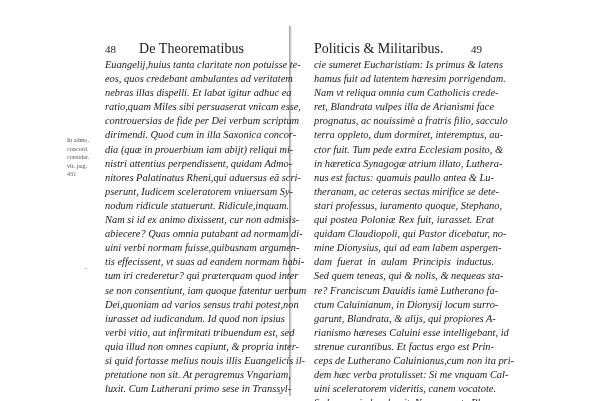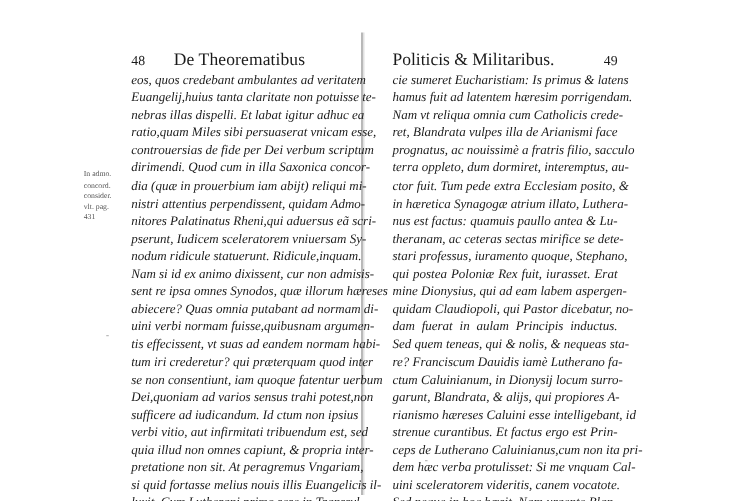--- a/index.html
+++ b/index.html
@@ -10,21 +10,21 @@
             background:linear-gradient(to right,#9a9a9a,#d8d8d8); }
   .gutter-edge { position:absolute; left:291px; top:26px; width:1px; height:370px; background:#efefef; }
   .page { position:absolute; top:0; }
   .page.left { left:105px; width:177px; }
   .page.right { left:314px; width:180px; }
   .header { position:relative; height:15px; margin-top:41px; font-size:14px; font-style:normal; white-space:nowrap; }
   .header .num { position:absolute; font-size:11px; top:2px; }
   .page.left .header .num { left:0; }
   .page.left .header .title { position:absolute; left:34px; top:0; letter-spacing:0.1px; }
   .page.right .header .title { position:absolute; left:0; top:0; width:150px; }
-  .page.right .header .num { right:0; }
+  .page.right .header .num { right:12px; }
   .body { margin-top:2px; }
   .line { font-style:italic; font-size:10.4px; line-height:14.1px; height:14.1px; white-space:nowrap;
           text-align:justify; text-align-last:justify; overflow:visible; }
   .marginal { position:absolute; left:67px; top:136px; width:40px; font-size:6.2px; line-height:8.6px;
               color:#555; font-style:normal; }
   .marginal div { white-space:nowrap; }
   .speck { position:absolute; width:2px; height:1px; background:#bbb; }
 </style>
 </head>
 <body>
@@ -40,44 +40,43 @@
     <div>vlt. pag.</div>
     <div>431</div>
   </div>
 
   <div class="page left">
     <div class="header">
       <span class="num">48</span>
       <span class="title">De Theorematibus</span>
     </div>
     <div class="body">
+      <div class="line">Euangelij,huius tanta claritate non potuisse te-</div>
       <div class="line">eos, quos credebant ambulantes ad veritatem</div>
-      <div class="line">Euangelij,huius tanta claritate non potuisse te-</div>
       <div class="line">nebras illas dispelli. Et labat igitur adhuc ea</div>
       <div class="line">ratio,quam Miles sibi persuaserat vnicam esse,</div>
       <div class="line">controuersias de fide per Dei verbum scriptum</div>
       <div class="line">dirimendi. Quod cum in illa Saxonica concor-</div>
       <div class="line">dia (quæ in prouerbium iam abijt) reliqui mi-</div>
       <div class="line">nistri attentius perpendissent, quidam Admo-</div>
       <div class="line">nitores Palatinatus Rheni,qui aduersus eã scri-</div>
       <div class="line">pserunt, Iudicem sceleratorem vniuersam Sy-</div>
       <div class="line">nodum ridicule statuerunt. Ridicule,inquam.</div>
       <div class="line">Nam si id ex animo dixissent, cur non admisis-</div>
-      <div class="line">sent re ipsa omnes Synodos, quæ illorum hæreses</div>
       <div class="line">abiecere? Quas omnia putabant ad normam di-</div>
       <div class="line">uini verbi normam fuisse,quibusnam argumen-</div>
       <div class="line">tis effecissent, vt suas ad eandem normam habi-</div>
       <div class="line">tum iri crederetur? qui præterquam quod inter</div>
       <div class="line">se non consentiunt, iam quoque fatentur uerbum</div>
       <div class="line">Dei,quoniam ad varios sensus trahi potest,non</div>
-      <div class="line">sufficere ad iudicandum. Id ctum non ipsius</div>
+      <div class="line">iurasset ad iudicandum. Id quod non ipsius</div>
       <div class="line">verbi vitio, aut infirmitati tribuendum est, sed</div>
       <div class="line">quia illud non omnes capiunt, &amp; propria inter-</div>
+      <div class="line">si quid fortasse melius nouis illis Euangelicis il-</div>
       <div class="line">pretatione non sit. At peragremus Vngariam,</div>
-      <div class="line">si quid fortasse melius nouis illis Euangelicis il-</div>
       <div class="line">luxit. Cum Lutherani primo sese in Transsyl-</div>
 
     </div>
   </div>
 
   <div class="page right">
     <div class="header">
       <span class="title">Politicis &amp; Militaribus.</span>
       <span class="num">49</span>
     </div>
@@ -87,22 +86,22 @@
       <div class="line">Nam vt reliqua omnia cum Catholicis crede-</div>
       <div class="line">ret, Blandrata vulpes illa de Arianismi face</div>
       <div class="line">prognatus, ac nouissimè a fratris filio, sacculo</div>
       <div class="line">terra oppleto, dum dormiret, interemptus, au-</div>
       <div class="line">ctor fuit. Tum pede extra Ecclesiam posito, &amp;</div>
       <div class="line">in hæretica Synagogæ atrium illato, Luthera-</div>
       <div class="line">nus est factus: quamuis paullo antea &amp; Lu-</div>
       <div class="line">theranam, ac ceteras sectas mirifice se dete-</div>
       <div class="line">stari professus, iuramento quoque, Stephano,</div>
       <div class="line">qui postea Poloniæ Rex fuit, iurasset. Erat</div>
+      <div class="line">quidam Claudiopoli, qui Pastor dicebatur, no-</div>
       <div class="line">mine Dionysius, qui ad eam labem aspergen-</div>
-      <div class="line">quidam Claudiopoli, qui Pastor dicebatur, no-</div>
       <div class="line">dam fuerat in aulam Principis inductus.</div>
       <div class="line">Sed quem teneas, qui &amp; nolis, &amp; nequeas sta-</div>
       <div class="line">re? Franciscum Dauidis iamè Lutherano fa-</div>
       <div class="line">ctum Caluinianum, in Dionysij locum surro-</div>
       <div class="line">garunt, Blandrata, &amp; alijs, qui propiores A-</div>
       <div class="line">rianismo hæreses Caluini esse intelligebant, id</div>
       <div class="line">strenue curantibus. Et factus ergo est Prin-</div>
       <div class="line">ceps de Lutherano Caluinianus,cum non ita pri-</div>
       <div class="line">dem hæc verba protulisset: Si me vnquam Cal-</div>
       <div class="line">uini sceleratorem videritis, canem vocatote.</div>

